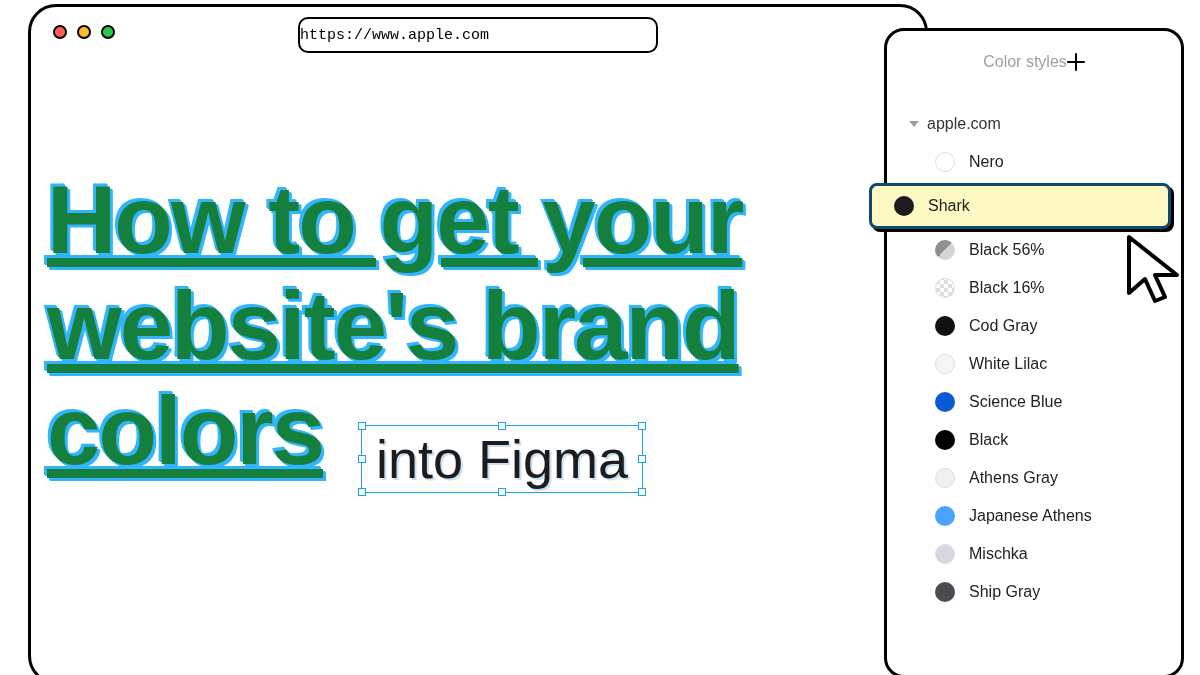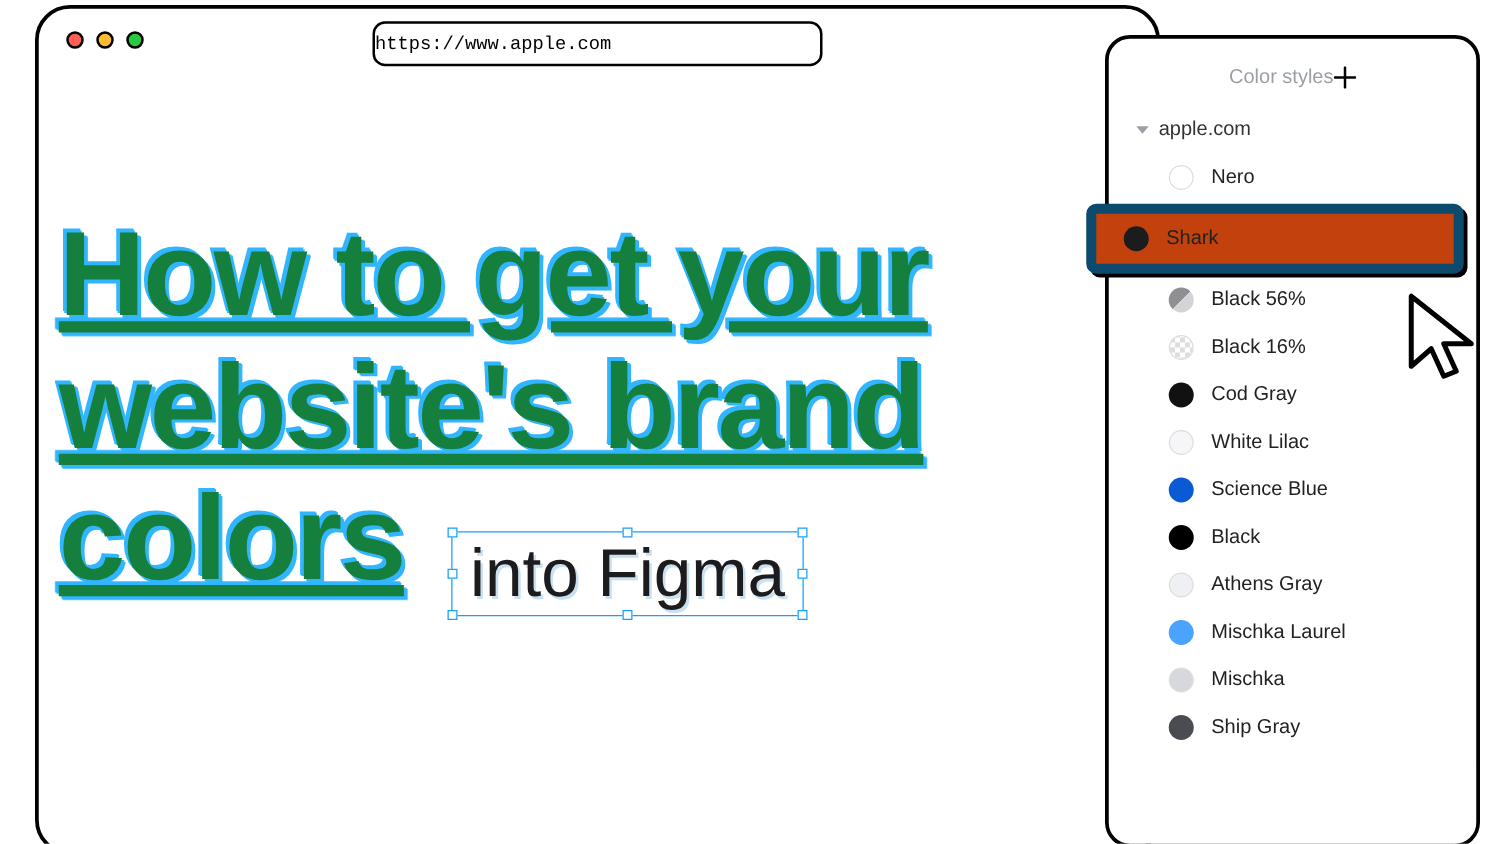--- a/index.html
+++ b/index.html
@@ -129,42 +129,43 @@
     line-height: 1;
     cursor: pointer;
   }
   .group-row {
     display: flex;
     align-items: center;
     gap: 8px;
     padding: 6px 22px 10px 22px;
     font-size: 16px;
     color: #333;
+    margin-top: 20px;
   }
   .caret {
     width: 0; height: 0;
     border-left: 5px solid transparent;
     border-right: 5px solid transparent;
     border-top: 6px solid #9aa0a6;
   }
   .style-list { }
   .style-row {
     display: flex;
     align-items: center;
     gap: 14px;
     padding: 9px 0 9px 48px;
     font-size: 16px;
     color: #222;
   }
   .style-row.selected {
-    border: 8px solid #0c4a6e;
+    border: 3px solid #0c4a6e;
     border-radius: 8px;
     margin: 2px 10px 2px -18px;
     padding: 10px 0 10px 22px;
-    background: #c2410c;
+    background: #fef9c3;
     box-shadow: 3px 3px 0 #000;
     position: relative;
     z-index: 2;
   }
   .swatch {
     width: 20px; height: 20px;
     border-radius: 50%;
     flex-shrink: 0;
   }
   .swatch.bordered { border: 1px solid #ddd; }
@@ -255,21 +256,21 @@
       <div class="style-row">
         <span class="swatch" style="background: rgb(0, 0, 0);"></span>
         <span>Black</span>
       </div>
       <div class="style-row">
         <span class="swatch bordered" style="background: rgb(238, 240, 243);"></span>
         <span>Athens Gray</span>
       </div>
       <div class="style-row">
         <span class="swatch" style="background: rgb(74, 163, 255);"></span>
-        <span>Mischka Laurel</span>
+        <span>Japanese Athens</span>
       </div>
       <div class="style-row">
         <span class="swatch bordered" style="background: rgb(214, 216, 222);"></span>
         <span>Mischka</span>
       </div>
       <div class="style-row">
         <span class="swatch" style="background: rgb(74, 76, 82);"></span>
         <span>Ship Gray</span>
       </div>
     </div>

